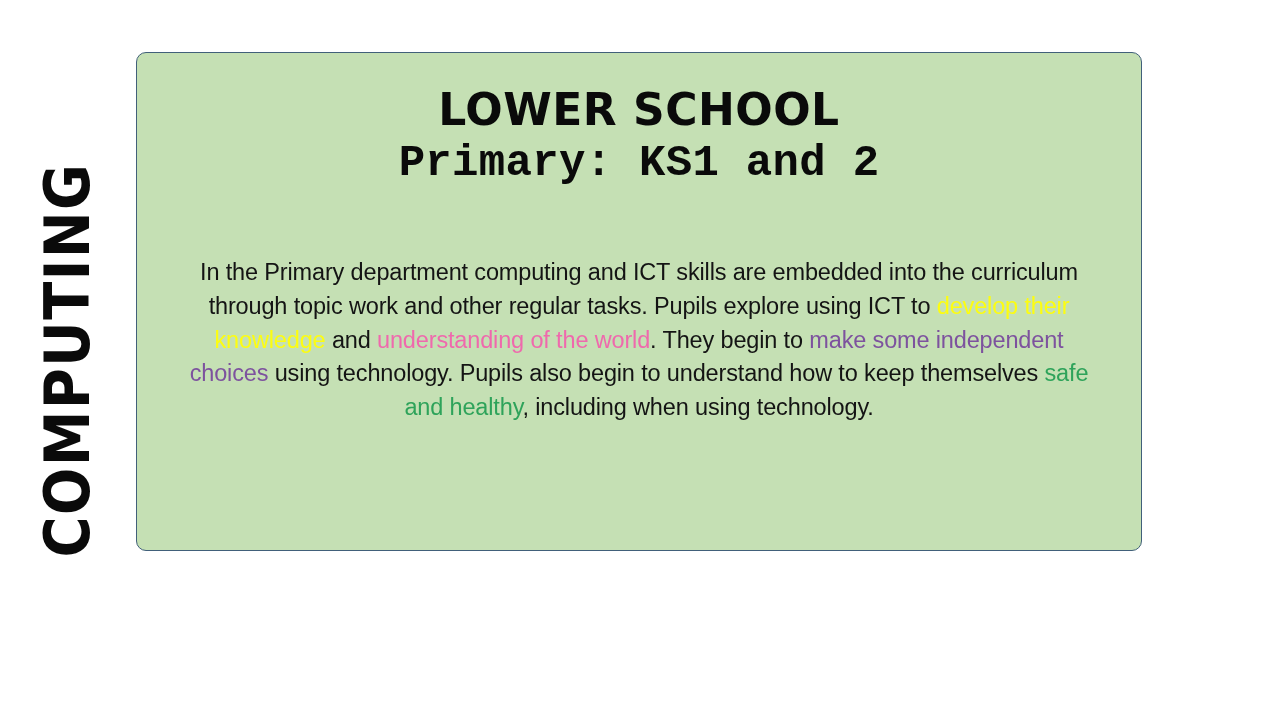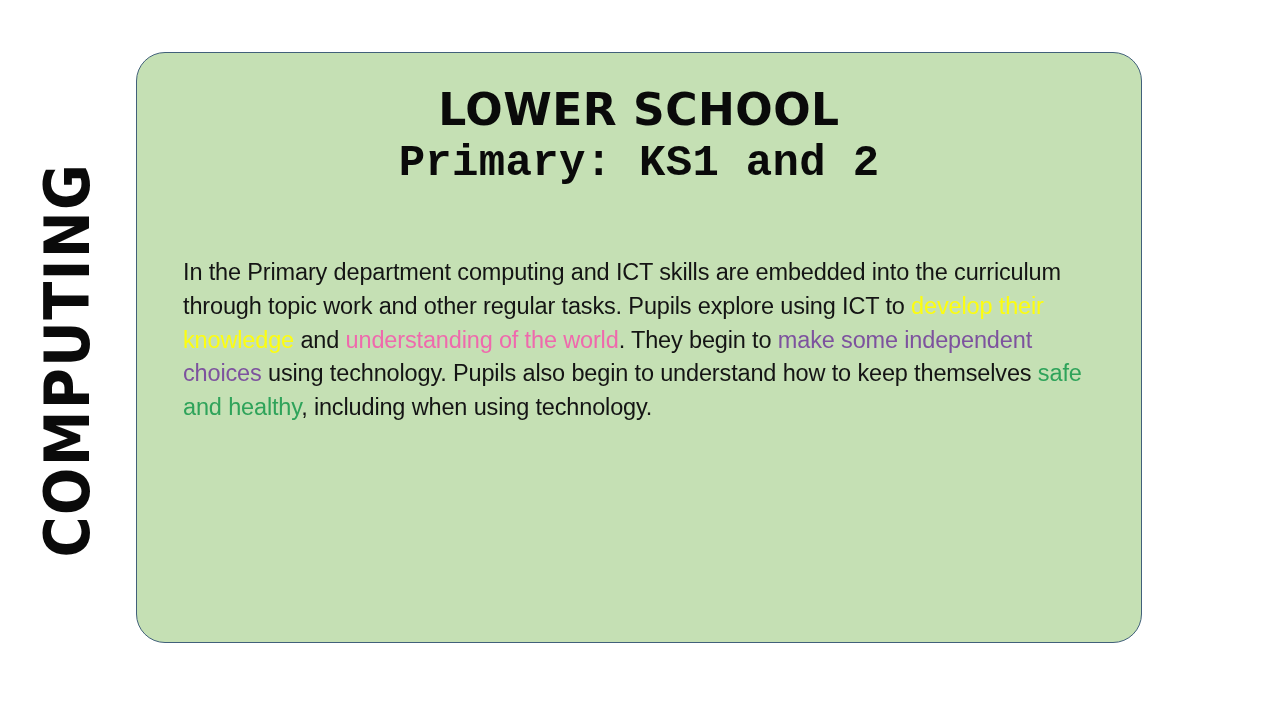--- a/index.html
+++ b/index.html
@@ -38,25 +38,25 @@
     line-height: 1;
     font-stretch: condensed;
   }
 
   
   #content-card {
     position: absolute;
     left: 136px;
     top: 52px;
     width: 1006px;
-    height: 591px;
+    height: 499px;
     box-sizing: border-box;
     background: #c5e0b4;
     border: 1.6px solid #41607a;
-    border-radius: 29px;
+    border-radius: 10px;
     overflow: hidden;
   }
 
   
   #title-block {
     margin-top: 30px;
     text-align: center;
     font-family: "DejaVu Sans", sans-serif;
     color: #0a0a0a;
     font-weight: 700;
@@ -72,20 +72,21 @@
   #title-line-2 {
     font-size: 44px;
     letter-spacing: 0.3px;
     font-family: Liberation Mono, monospace;
   }
 
   
   #body-paragraph {
     margin: 66px auto 4px auto;
     width: 912px;
+    text-align: center;
     font-family: "Liberation Sans", sans-serif;
     font-size: 23.5px;
     line-height: 1.43;
     color: #141414;
     letter-spacing: -0.15px;
   }
   .hl-yellow  { color: #fdfd10; }
   .hl-pink    { color: #ef69ad; }
   .hl-purple  { color: #7d529e; }
   .hl-green   { color: #2ea35a; }

